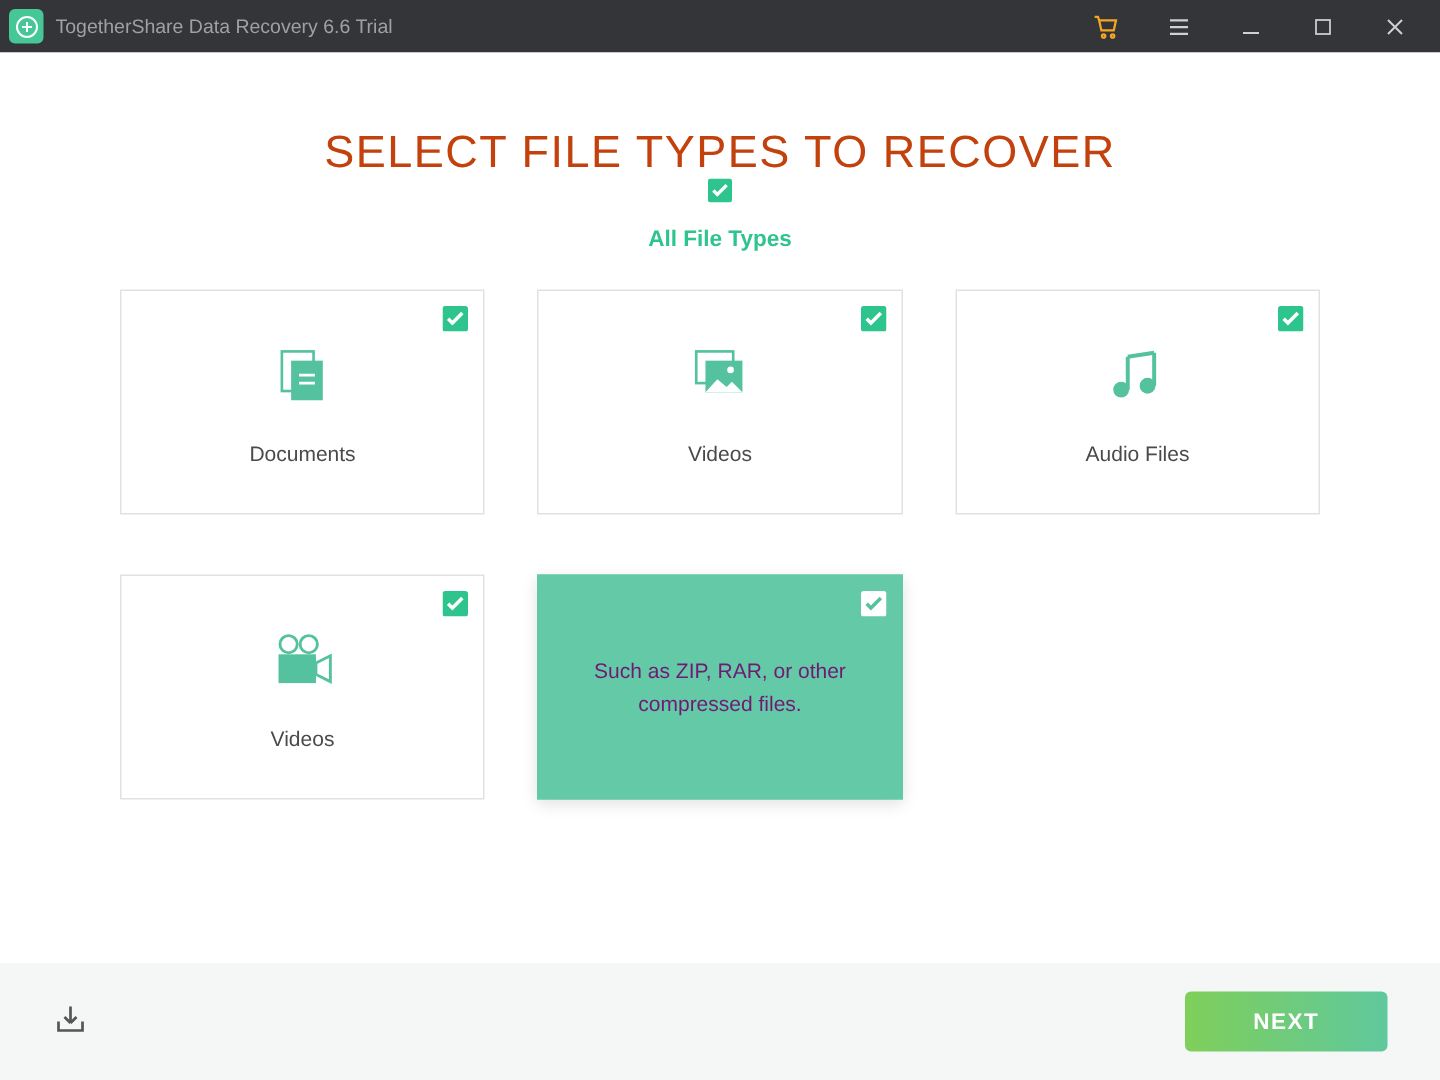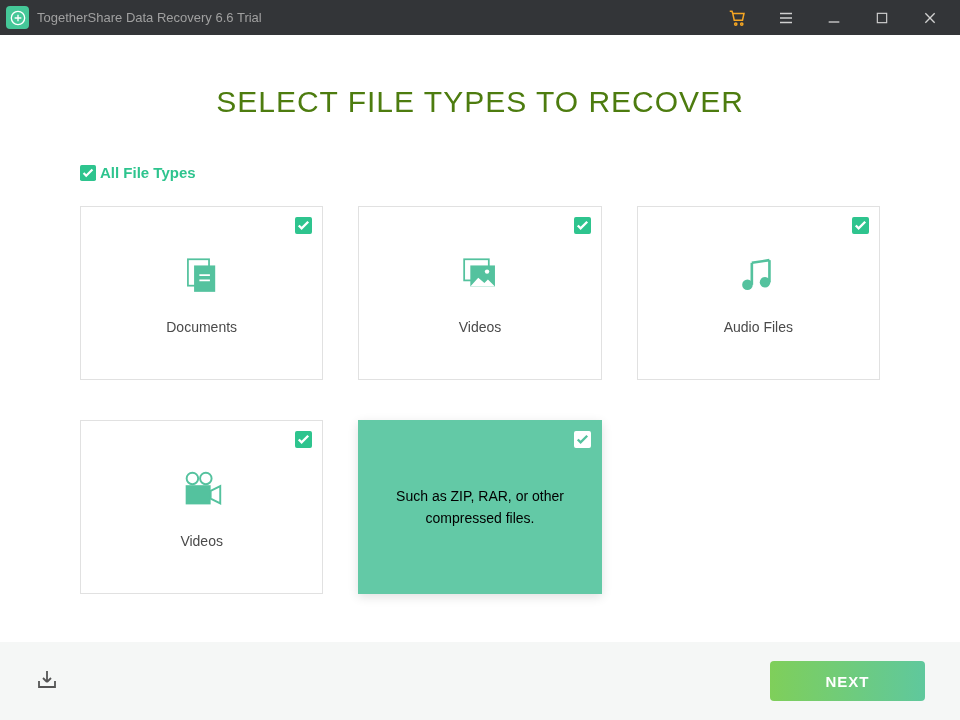--- a/index.html
+++ b/index.html
@@ -47,49 +47,49 @@
     .main {
       flex: 1;
       background: #ffffff;
       padding: 50px 80px 20px;
       display: flex;
       flex-direction: column;
     }
     .page-title {
       text-align: center;
       font-size: 30px;
-      color: #4d7c0f;
+      color: #c2410c;
       font-weight: 400;
       letter-spacing: 1px;
-      margin-bottom: 45px;
     }
     .all-types {
       display: flex;
       align-items: center;
-      gap: 4px;
+      gap: 16px;
       margin-bottom: 25px;
       cursor: pointer;
+      flex-direction: column;
     }
     .all-types .chk {
       width: 16px; height: 16px;
     }
     .all-types-label {
       color: #2ec48e;
       font-weight: 600;
       font-size: 15px;
     }
     .grid {
       display: grid;
       grid-template-columns: repeat(3, 1fr);
       gap: 40px 35px;
     }
     .card {
       position: relative;
       border: 1px solid #e1e1e1;
-      height: 174px;
+      height: 150px;
       display: flex;
       flex-direction: column;
       align-items: center;
       justify-content: center;
       gap: 18px;
       cursor: pointer;
       background: #fff;
     }
     .card .chk {
       position: absolute;
@@ -101,41 +101,41 @@
       color: #4a4a4a;
     }
     .card.hover {
       background: #63c9a6;
       border: 1px solid #63c9a6;
       padding: 0 28px;
       text-align: center;
       box-shadow: 0 3px 10px rgba(0,0,0,0.12);
     }
     .card.hover .desc {
-      color: #000000;
+      color: #701a75;
       font-size: 14px;
       line-height: 1.6;
     }
     .card.hover .chk rect { fill: #fff; }
     .card.hover .chk path { stroke: #54c29e; }
     .chk {
       width: 17px;
       height: 17px;
     }
     .footer {
       height: 78px;
       background: #f5f7f6;
       display: flex;
       align-items: center;
       padding: 0 35px;
     }
     .footer .dl-icon { color: #555; cursor: pointer; }
     .footer .spacer { flex: 1; }
     .next-btn {
-      width: 155px;
+      width: 135px;
       height: 40px;
       border: none;
       border-radius: 4px;
       background: linear-gradient(to right, #7fcf5a, #5fc89d);
       color: #fff;
       font-size: 15px;
       font-weight: 600;
       letter-spacing: 1px;
       cursor: pointer;
     }

